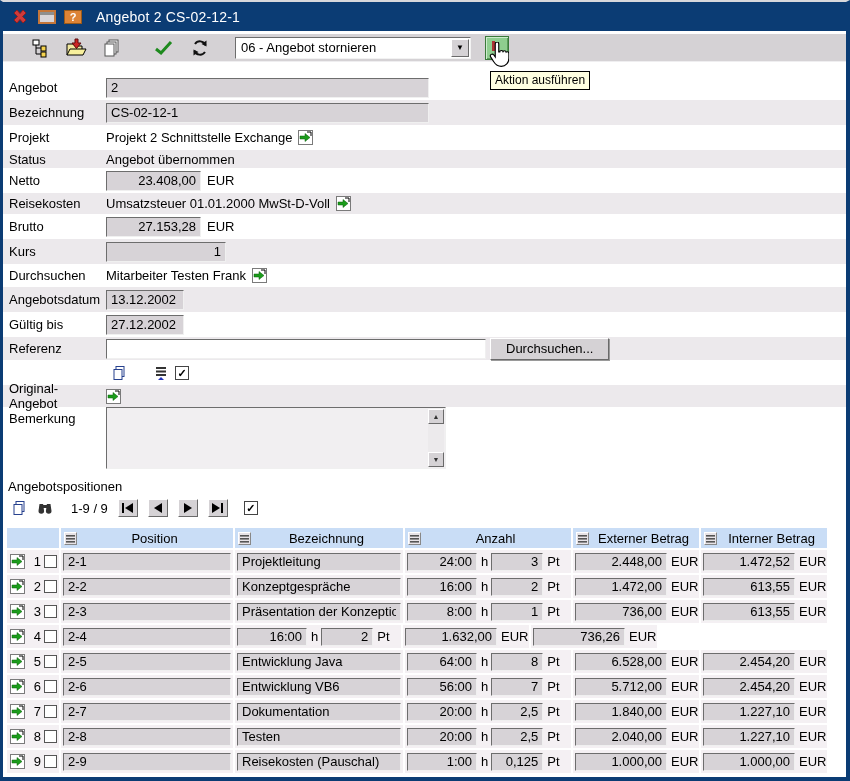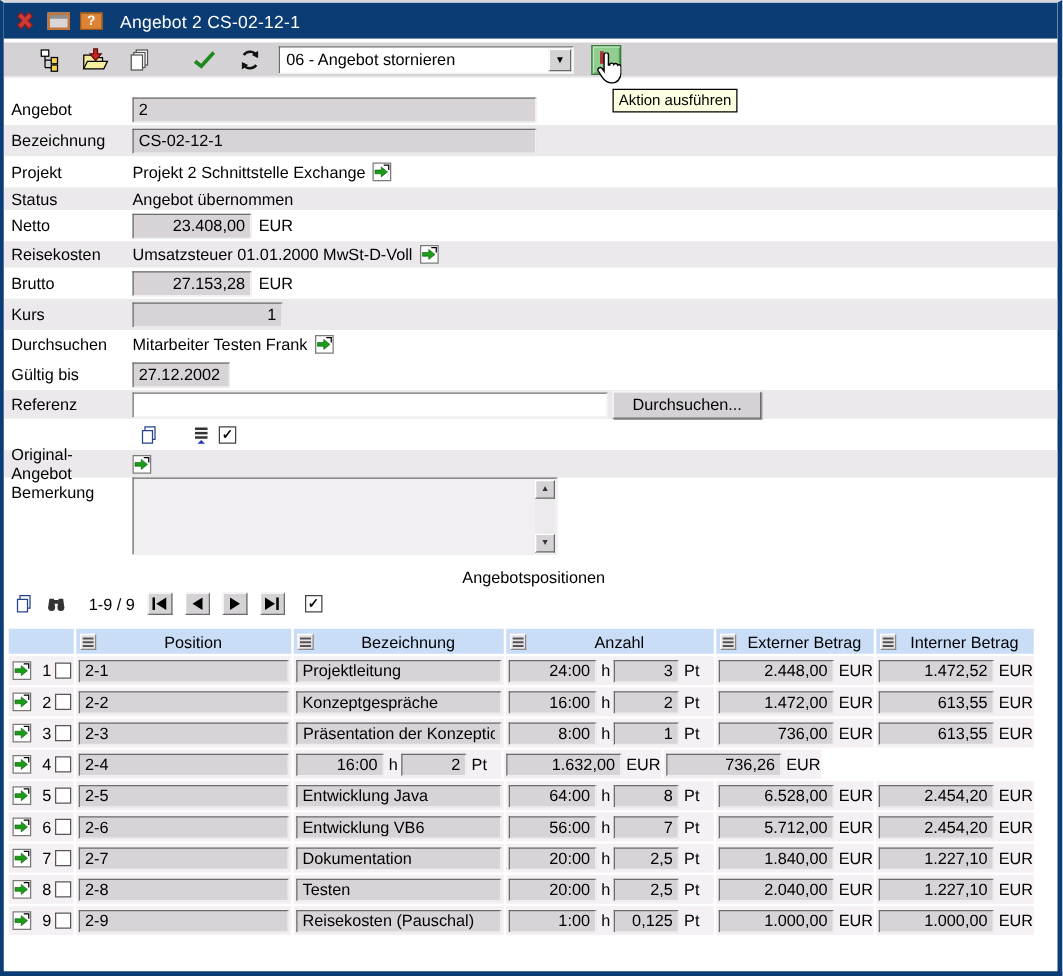--- a/index.html
+++ b/index.html
@@ -18,21 +18,21 @@
   .tb-close { display:inline-flex; }
   .tb-win { width:18px; height:14px; background:#d9d5d9; border:2px solid #c4763a; position:relative; }
   .tb-win-top { position:absolute; left:0; top:0; right:0; height:3px; background:#8f8f8f; }
   .tb-help { width:18px; height:14px; background:#dd8336; border:1px solid #9a5a1a; color:#fff; font-weight:bold; font-size:11px; line-height:12px; text-align:center; }
 
   
   .seam { height:3px; background:#fff; }
   .toolbar { height:28px; background:#d5d2d5; display:flex; align-items:center; border-bottom:1px solid #efeef0; }
   .tbtn { width:26px; height:24px; display:flex; align-items:center; justify-content:center; background:transparent; border:none; cursor:default; }
   .tbtn.m-first { margin-left:24px; } .tbtn.m { margin-left:10px; } .tbtn.m-big { margin-left:26px; }
-  .dropdown { margin-left:10px; width:236px; height:22px; background:#fff; border:1px solid; border-color:#6d6d6d #f2f2f2 #f2f2f2 #6d6d6d; display:flex; align-items:center; }
+  .dropdown { margin-left:22px; width:236px; height:22px; background:#fff; border:1px solid; border-color:#6d6d6d #f2f2f2 #f2f2f2 #6d6d6d; display:flex; align-items:center; }
   .dropdown .dd-text { flex:1; padding-left:5px; font-size:13px; white-space:nowrap; overflow:hidden; }
   .dd-btn { width:18px; height:18px; margin-right:1px; background:#d5d2d5; border:1px solid; border-color:#fff #6a6a6a #6a6a6a #fff; font-size:8px; line-height:16px; text-align:center; color:#000; }
   .runbtn { position:relative; margin-left:14px; width:24px; height:24px; background:#8fce8f; border:1px solid #3a7a3a; box-shadow:inset 1px 1px 0 #cdeccd, inset -1px -1px 0 #5a9a5a; }
   .runbtn .runmark { position:absolute; left:6px; top:4px; width:3px; height:10px; background:#a33; }
   .hand-cursor { position:absolute; left:3px; top:5px; z-index:6; }
   .tooltip { position:absolute; left:487px; top:69px; background:#ffffe1; border:1px solid #000; padding:1px 4px 2px 4px; font-size:12px; z-index:5; white-space:nowrap; }
 
   
   .content { padding-top:13px; }
   .frow { display:flex; align-items:center; height:25px; width:100%; }
@@ -53,21 +53,21 @@
   .iconsrow .sp { width:14px; }
 
   .memo { position:relative; width:340px; height:62px; background:#f1eff1; border:1px solid; border-color:#6d6d6d #f0f0f0 #f0f0f0 #6d6d6d; }
   .memo textarea { position:absolute; left:1px; top:1px; width:318px; height:58px; border:none; background:transparent; resize:none; font:13px "Liberation Sans", sans-serif; outline:none; }
   .vsb { position:absolute; right:1px; top:1px; bottom:1px; width:16px; background:#eceaec; display:flex; flex-direction:column; justify-content:space-between; }
   .vsb .sbtn { height:15px; background:#d5d2d5; border:1px solid; border-color:#fff #6a6a6a #6a6a6a #fff; font-size:7px; color:#333; text-align:center; line-height:13px; }
   .frow.memo-row { height:66px; align-items:flex-start; }
   .frow.memo-row .flabel { padding-top:4px; }
 
   
-  .sec-label { padding:6px 0 2px 5px;text-align:center; }
+  .sec-label { padding:6px 0 2px 5px; }
   .pos-toolbar { display:flex; align-items:center; height:24px; padding-left:6px; gap:6px; }
   .pagination { margin:0 4px 0 10px; }
   .navbtn { width:20px; height:18px; background:#d5d2d5; border:1px solid; border-color:#fff #6a6a6a #6a6a6a #fff; display:inline-flex; align-items:center; justify-content:center; gap:1px; padding:0; }
   .tri-l { width:0; height:0; border-top:5px solid transparent; border-bottom:5px solid transparent; border-right:8px solid #000; }
   .tri-r { width:0; height:0; border-top:5px solid transparent; border-bottom:5px solid transparent; border-left:8px solid #000; }
   .bar { width:2px; height:10px; background:#000; }
   .navbtn.mleft { margin-left:4px; }
 
   
   .table { margin:8px 0 0 4px; width:820px; }
@@ -216,20 +216,24 @@
       <span class="flabel">Durchsuchen</span>
       <span class="ftext">Mitarbeiter Testen Frank</span>
       <span class="goicon">
         <svg width="13" height="13" viewBox="0 0 13 13">
             <path d="M8 1 h4 v4" fill="none" stroke="#000"></path>
             <polygon points="1,5 6,5 6,2.5 11,6.5 6,10.5 6,8 1,8" fill="#1b9c1b" stroke="#0a5c0a" stroke-width="0.5"></polygon>
           </svg>
       </span>
     </div>
 
+    <div class="frow band">
+      <span class="flabel">Angebotsdatum</span>
+      <input class="inp w78" readonly="" value="13.12.2002" style="">
+    </div>
 
     <div class="frow">
       <span class="flabel">Gültig bis</span>
       <input class="inp w78" readonly="" value="27.12.2002" style="">
     </div>
 
     <div class="frow band h23">
       <span class="flabel">Referenz</span>
       <input class="inp white w380" style="">
       <button class="btn">Durchsuchen...</button>

